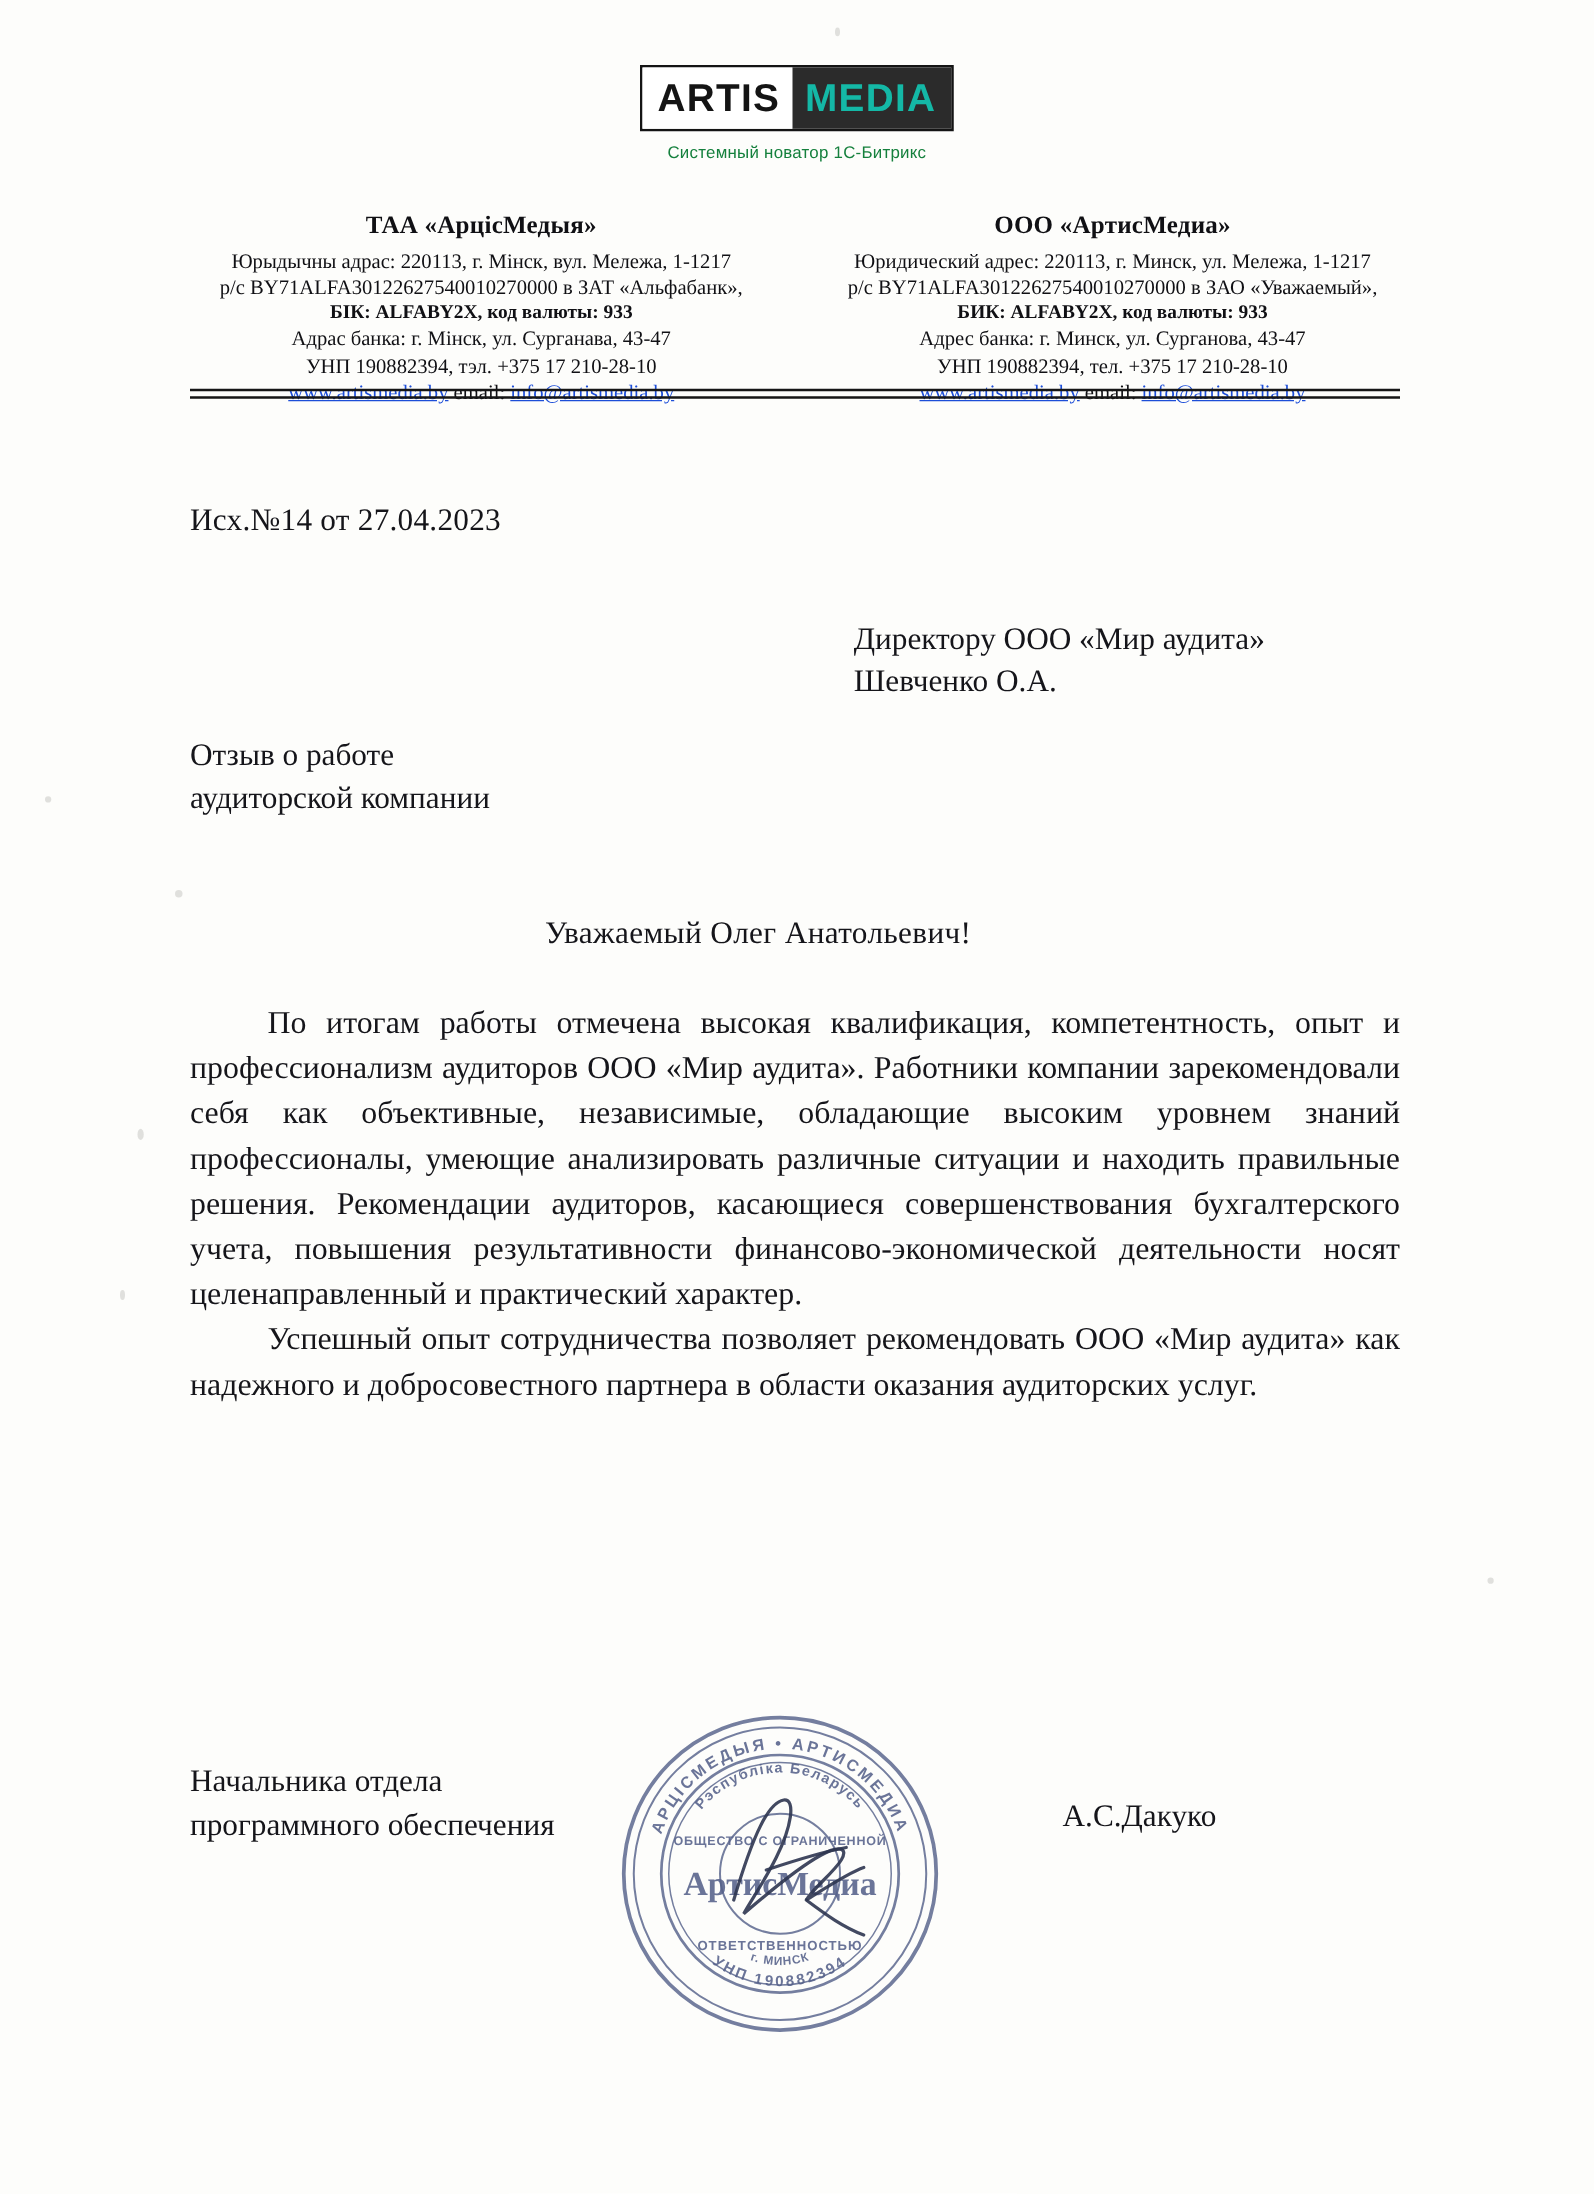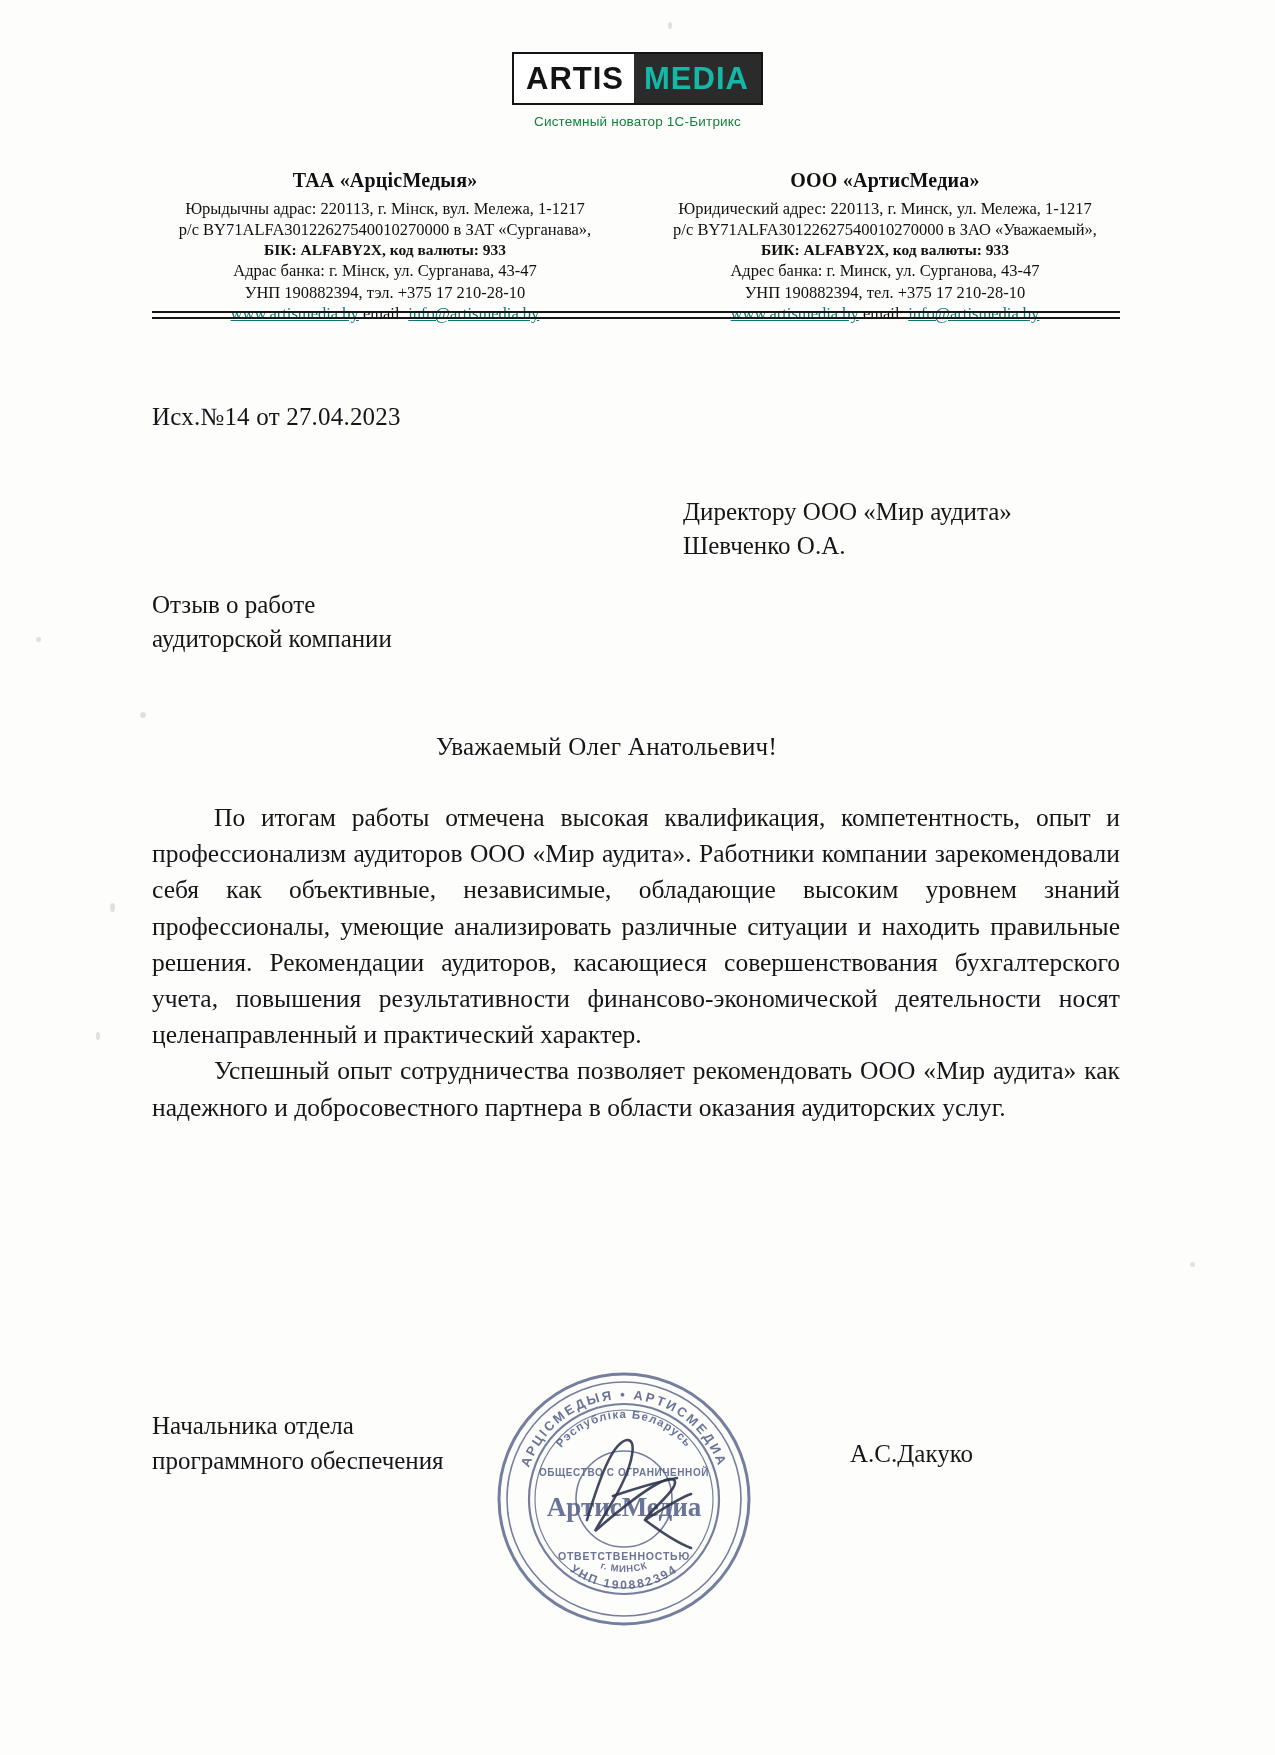--- a/index.html
+++ b/index.html
@@ -64,40 +64,41 @@
     letter-spacing: 0.2px;
   }
 
   
   .requisites {
     position: absolute;
     top: 168px;
     left: 150px;
     width: 975px;
     display: flex;
+    justify-content: space-between;
     gap: 30px;
   }
   .req-col {
     width: 470px;
     text-align: center;
     font-size: 16.5px;
     line-height: 1.29;
     color: #101014;
   }
   .req-title {
     font-weight: bold;
     font-size: 20px;
     margin-bottom: 4px;
     letter-spacing: 0.2px;
   }
   .req-line { white-space: nowrap; }
   .req-line.small { font-size: 15.5px; font-weight: bold; }
   .req-web a, .req-web span.link {
     text-decoration: underline;
-    color: #0f766e;
+    color: #1d4ed8;
   }
 
   .rule-double {
     position: absolute;
     left: 152px;
     width: 968px;
     top: 311px;
     border-top: 2.2px solid #161616;
     border-bottom: 2.2px solid #161616;
     height: 4px;
@@ -207,21 +208,21 @@
       </div>
     </div>
     <div class="logo-tagline">Системный новатор 1С-Битрикс</div>
   </div>
 
   <div class="requisites">
 
     <div class="req-col">
       <div class="req-title">ТАА «АрцісМедыя»</div>
       <div class="req-line">Юрыдычны адрас: 220113, г. Мінск, вул. Мележа, 1-1217</div>
-      <div class="req-line">р/с BY71ALFA30122627540010270000 в ЗАТ «Сурганава»,</div>
+      <div class="req-line">р/с BY71ALFA30122627540010270000 в ЗАТ «Альфабанк»,</div>
       <div class="req-line small">БІК: ALFABY2X, код валюты: 933</div>
       <div class="req-line">Адрас банка: г. Мінск, ул. Сурганава, 43-47</div>
       <div class="req-line">УНП 190882394, тэл. +375 17 210-28-10</div>
       <div class="req-line req-web">
         <span class="link">www.artismedia.by</span>
         <span>email:</span>
         <span class="link">info@artismedia.by</span>
       </div>
     </div>
 

